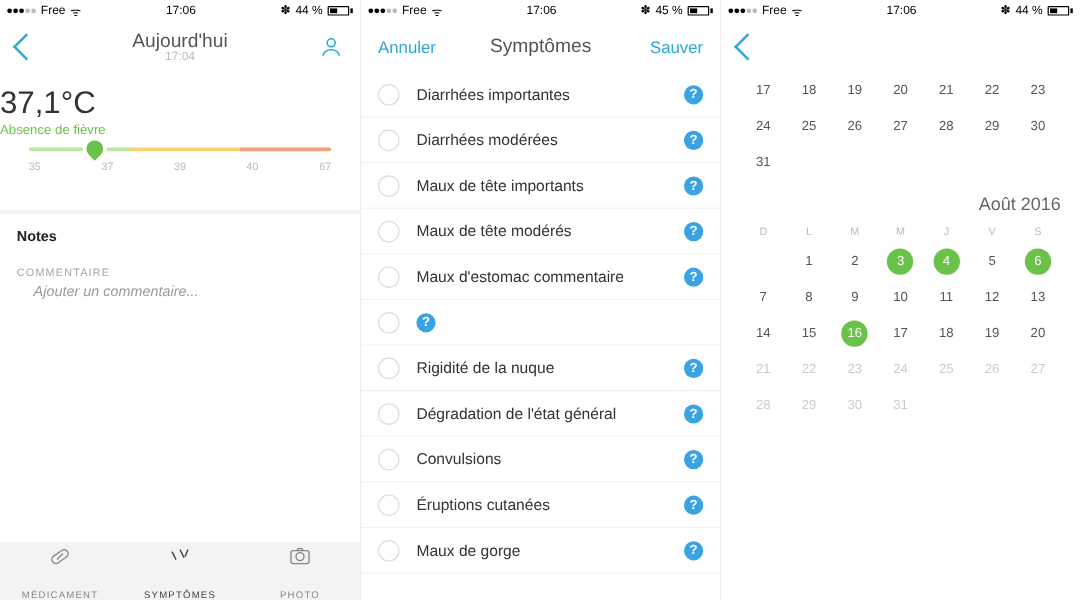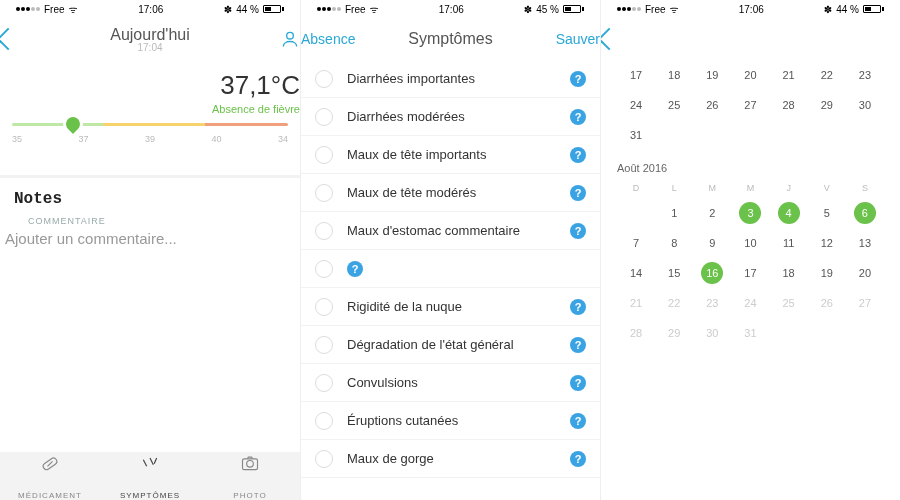--- a/index.html
+++ b/index.html
@@ -1,52 +1,52 @@
 <!DOCTYPE html>
 <html><head>
 <meta charset="utf-8">
 <style>
   * { margin: 0; padding: 0; box-sizing: border-box; font-family: -apple-system, Helvetica, Arial, sans-serif; -webkit-font-smoothing: antialiased; }
   body { background: #fff; width: 900px; height: 500px; overflow: hidden; display: flex; }
   .screen { position: relative; width: 300px; height: 500px; background: #fff; overflow: hidden; }
   .screen + .screen { border-left: 1px solid #eee; }
 
   
-  .status { height: 18px; font-size: 10px; display: flex; align-items: center; justify-content: space-between; padding: 0 16px; color: #000; }
+  .status { height: 18px; font-size: 10px; display: flex; align-items: center; justify-content: space-between; padding: 0 6px; color: #000; }
   .status-left, .status-right { display: flex; align-items: center; gap: 4px; }
   .dots { display:inline-flex; gap:1px; }
   .dot { width:4px; height:4px; border-radius:50%; background:#000; }
   .dot.off{ background:#bbb; }
   .batt { display:inline-flex; align-items:center; }
   .batt-body { width:18px; height:8px; border:1px solid #000; border-radius:1px; position:relative; }
   .batt-fill { position:absolute; left:1px; top:1px; bottom:1px; width:40%; background:#000; }
   .batt-tip { width:2px; height:4px; background:#000; margin-left:1px; }
 
   
-  .nav { height: 42px; display: flex; align-items: center; justify-content: space-between; padding: 0 0; }
+  .nav { height: 42px; display: flex; align-items: center; justify-content: space-between; padding: 0 14px; }
   .nav-center { position:absolute; left:0; right:0; text-align:center; pointer-events:none; }
   .nav-title { font-size: 16px; color: #555; }
   .nav-sub { font-size: 10px; color: #bbb; display:block; margin-top:-2px; }
   .chevron { width: 16px; height: 16px; border-left: 2px solid #2aa8d6; border-bottom: 2px solid #2aa8d6; transform: rotate(45deg); }
   .person { width: 20px; height: 20px; }
   .teal { color: #2aa8d6; }
   .nav-btn { font-size: 14px; position: relative; z-index: 1; }
 
   
-  .temp-block { text-align:right; margin-top:10px; }
+  .temp-block { text-align:left; margin-top:10px; }
   .temp-val { font-size: 26px; font-weight: 300; color:#333; }
   .temp-status { font-size: 11px; color:#6ac24a; margin-top:2px; }
-  .scale { position: relative; margin: 8px 12px 0; height: 30px; }
+  .scale { position: relative; margin: 8px 24px 0; height: 30px; }
   .scale-line { height: 3px; border-radius: 2px; background: linear-gradient(to right,#bfe8a6 0%,#bfe8a6 33%,#f7d36e 33%,#f7d36e 70%,#f0a07c 70%,#f0a07c 100%); }
   .knob { position:absolute; top:-6px; width:14px; height:14px; background:#6ac24a; border-radius:50% 50% 50% 0; transform: translateX(-50%) rotate(-45deg); box-shadow:0 0 0 3px #fff; }
   .ticks { display:flex; justify-content:space-between; font-size:9px; color:#bbb; margin-top:8px; }
   .divider { height: 3px; background:#f2f2f2; margin: 22px 0 0; }
-  .section-h { font-size:16px; font-weight:600; color:#222; padding:12px 14px 8px;font-family:Liberation Mono, monospace; }
-  .label-small{ font-size:9px; color:#9aa; letter-spacing:1px; padding:0 28px; }
-  .comment { font-size:15px; color:#999; padding:4px 5px 0; }
+  .section-h { font-size:12px; font-weight:600; color:#222; padding:12px 14px 8px; }
+  .label-small{ font-size:9px; color:#9aa; letter-spacing:1px; padding:0 14px;margin-top:10px; }
+  .comment { font-size:12px; color:#999; font-style:italic; padding:4px 28px 0; }
   .tabbar { position:absolute; bottom:0; left:0; right:0; height:48px; background:#f3f3f3; display:flex; }
   .tab { flex:1; display:flex; flex-direction:column; align-items:center; justify-content:center; gap:18px; font-size:8px; letter-spacing:1px; color:#888; }
   .tab.active { color:#444; }
   .tab svg { width:20px; height:20px; }
 
   
   .list { }
   .row { display:flex; align-items:center; height:38px; padding: 0 14px; border-bottom:1px solid #f2f2f2; }
   .radio { width:18px; height:18px; border:1.5px solid #ddd; border-radius:50%; margin-right:14px; flex-shrink:0; }
   .row-label { font-size:13px; color:#333; flex:1; }
@@ -54,21 +54,21 @@
 
   
   .avatar { width:22px; height:22px; border-radius:50%; background:#d9d5ce; display:inline-block; vertical-align:middle; margin-right:6px; }
   .profile-name { font-size:14px; color:#555; }
   .cal { padding: 0 16px; }
   .cal-row { display:flex;align-items:center; }
   .cal-cell { flex:1; height:30px; display:flex; align-items:center; justify-content:center; font-size:11px; color:#555; }
   .cal-cell.dim { color:#ccc; }
   .cal-cell.dow { font-size:9px; color:#bbb; height:20px; }
   .cal-cell .mark { width:22px; height:22px; border-radius:50%; background:#6ac24a; color:#fff; display:flex; align-items:center; justify-content:center; }
-  .month-label { text-align:left; font-size:11px; color:#666; margin:12px 0 4px; }
+  .month-label { text-align:right; font-size:15px; color:#666; margin:12px 0 4px; }
 </style>
 </head>
 <body>
 
 <div class="screen">
   <div class="status">
     <div class="status-left">
       <span class="dots">
           <span class="dot"></span>
           <span class="dot"></span>
@@ -109,21 +109,21 @@
     <div class="temp-status">Absence de fièvre</div>
   </div>
   <div class="scale">
     <div class="scale-line"></div>
     <div class="knob" id="knob" style="left: 22%;"></div>
     <div class="ticks" id="ticks">
         <span>35</span>
         <span>37</span>
         <span>39</span>
         <span>40</span>
-        <span>34</span>
+        <span>67</span>
       </div>
   </div>
 
   <div class="divider"></div>
   <div class="section-h">Notes</div>
   <div class="label-small">COMMENTAIRE</div>
   <div class="comment">Ajouter un commentaire...</div>
 
   <div class="tabbar">
     <div class="tab">
@@ -169,21 +169,21 @@
       <span>45 %</span>
       <span class="batt">
           <span class="batt-body">
             <span class="batt-fill"></span>
           </span>
           <span class="batt-tip"></span>
         </span>
     </div>
   </div>
   <div class="nav">
-    <span class="nav-btn teal">Absence</span>
+    <span class="nav-btn teal">Annuler</span>
     <div class="nav-center"><span class="nav-title">Symptômes</span></div>
     <span class="nav-btn teal">Sauver</span>
   </div>
   <div class="list" id="symptom-list">
       <div class="row">
         <span class="radio"></span>
         <span class="row-label">Diarrhées importantes</span>
         <span class="info">?</span>
       </div>
       <div class="row">

